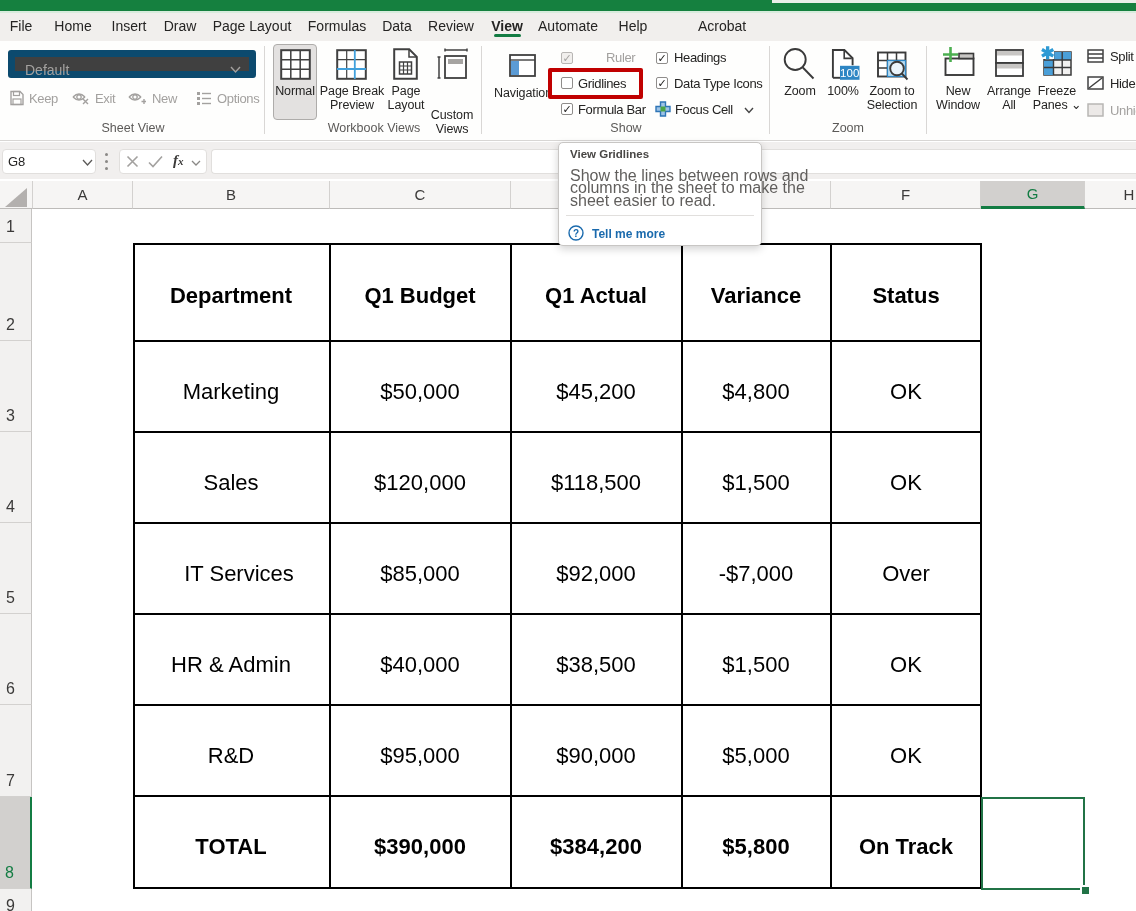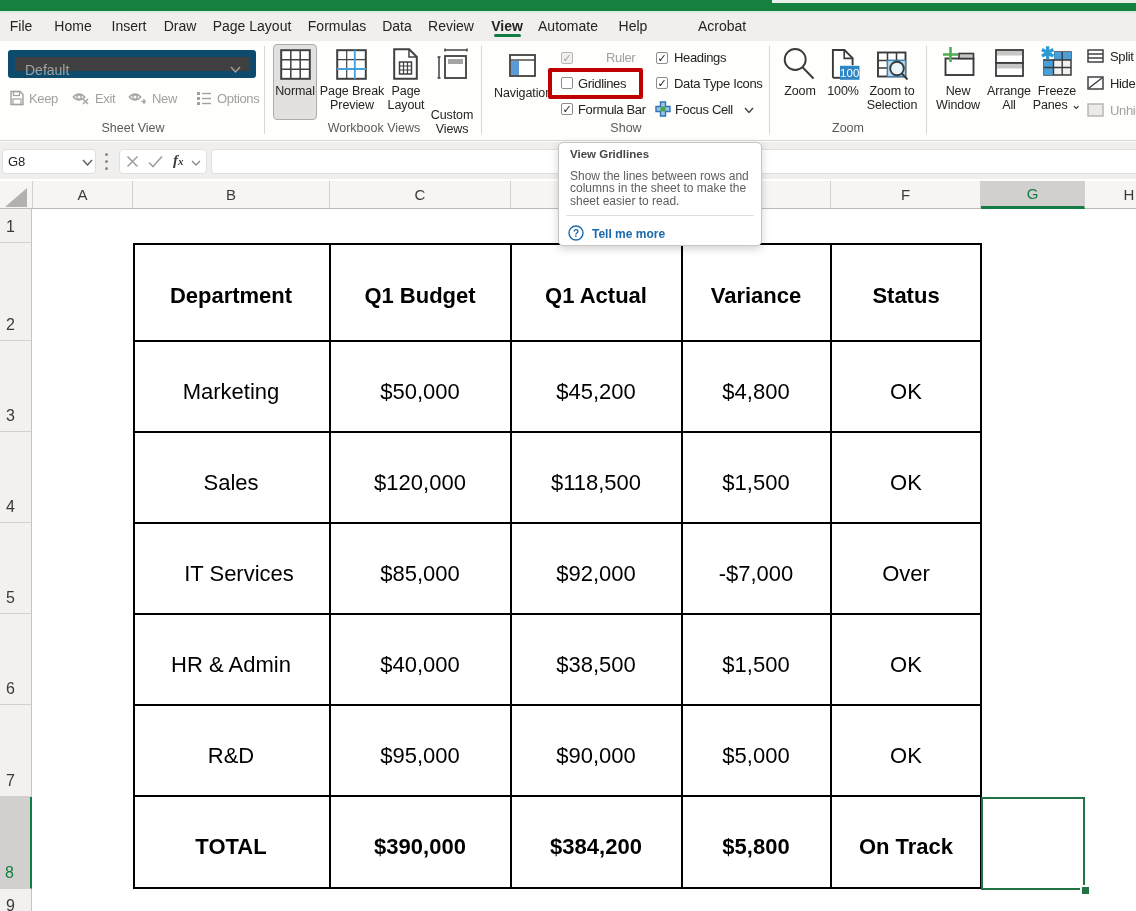--- a/index.html
+++ b/index.html
@@ -338,21 +338,21 @@
   <div id="overlays">
 
     <div class="abs" style="left:981px;top:797px;width:104px;height:93px;border:2px solid #217346;"></div>
     <div class="abs" style="left:1080px;top:885px;width:10px;height:10px;background:#fff;"></div>
     <div class="abs" style="left:1082px;top:887px;width:7px;height:7px;background:#217346;"></div>
 
     <div class="abs" style="left:548px;top:68px;width:95px;height:31px;border:4px solid #c00000;border-radius:2px;"></div>
 
     <div class="abs" style="left:558px;top:142px;width:204px;height:104px;background:#fff;border:1px solid #c8c6c4;border-radius:5px;box-shadow:0 3px 8px rgba(0,0,0,0.18);"></div>
     <span class="abs" style="left:570px;top:148px;font-size:11.5px;font-weight:bold;color:#484644;">View Gridlines</span>
-    <div class="abs" style="left:570px;top:170px;font-size:12px;line-height:12.3px;color:#605e5c;">Show the lines between rows and<br>columns in the sheet to make the<br>sheet easier to read.</div>
+    <div class="abs" style="left:570px;top:170px;font-size:16px;line-height:12.3px;color:#605e5c;">Show the lines between rows and<br>columns in the sheet to make the<br>sheet easier to read.</div>
     <div class="abs" style="left:566px;top:215px;width:188px;height:1px;background:#e1dfdd;"></div>
     <svg class="abs" style="left:568px;top:225px;" width="16" height="16" viewBox="0 0 16 16">
       <circle cx="8" cy="8" r="7" fill="none" stroke="#1a6aad" stroke-width="1.4"></circle>
       <text x="8" y="11.5" font-size="10" font-weight="bold" fill="#1a6aad" text-anchor="middle" font-family="Liberation Sans">?</text>
     </svg>
     <span class="abs" style="left:592px;top:227px;font-size:12px;font-weight:bold;color:#1a6aad;">Tell me more</span>
   </div>
 
 </div>
 

